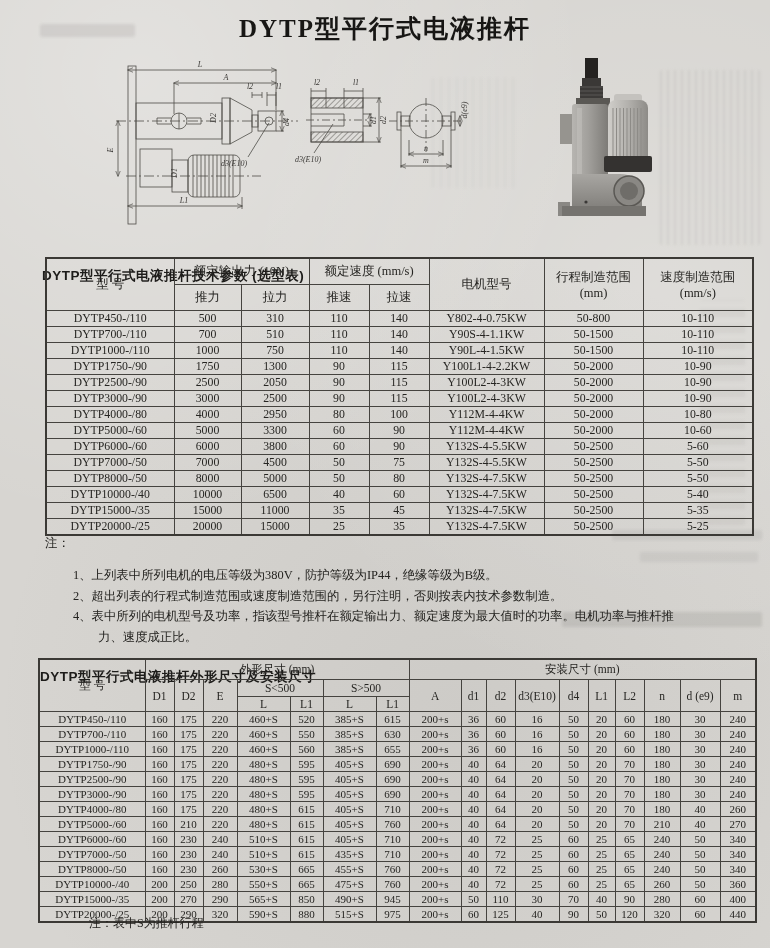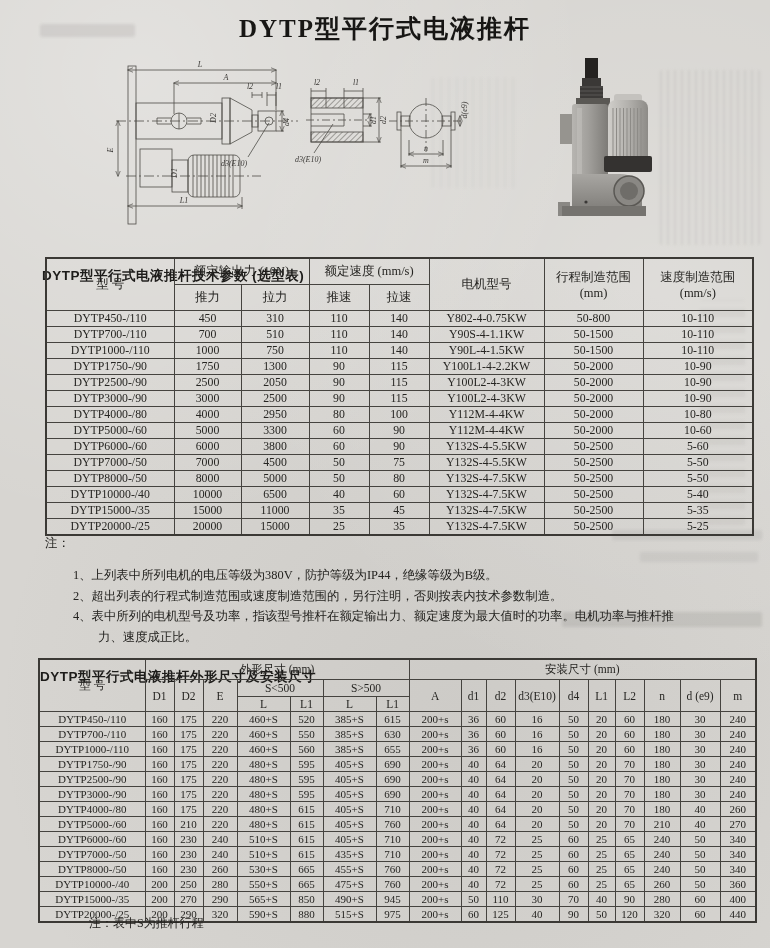--- a/index.html
+++ b/index.html
@@ -218,21 +218,21 @@
       <tr>
         <th>推力</th>
         <th>拉力</th>
         <th>推速</th>
         <th>拉速</th>
       </tr>
     </thead>
     <tbody>
         <tr>
           <td>DYTP450-/110</td>
-          <td>450</td>
+          <td>500</td>
           <td>310</td>
           <td>110</td>
           <td>140</td>
           <td>Y802-4-0.75KW</td>
           <td>50-800</td>
           <td>10-110</td>
         </tr>
         <tr>
           <td>DYTP700-/110</td>
           <td>700</td>

